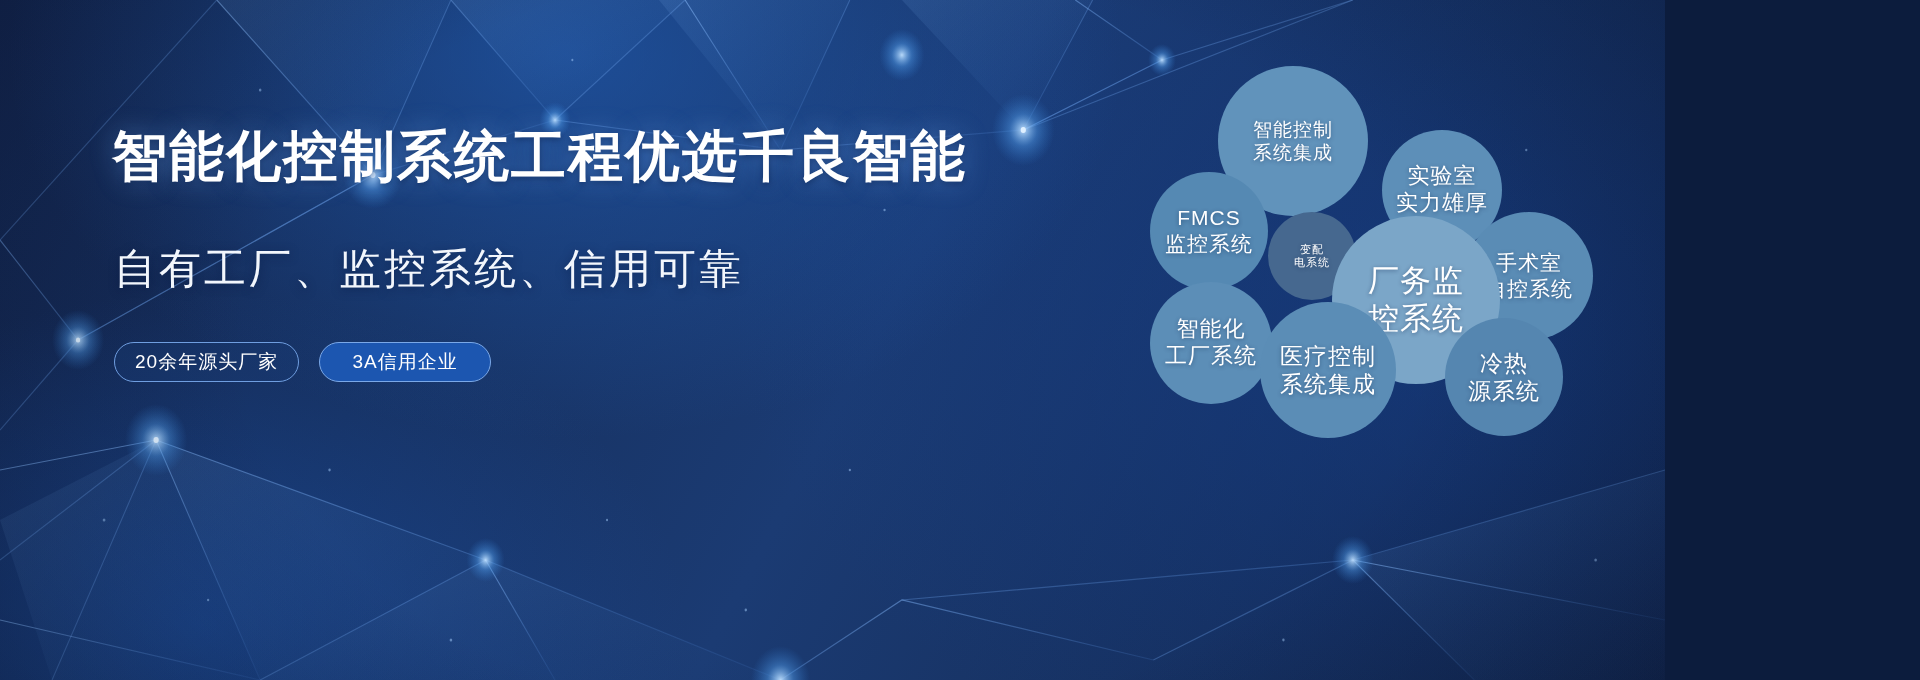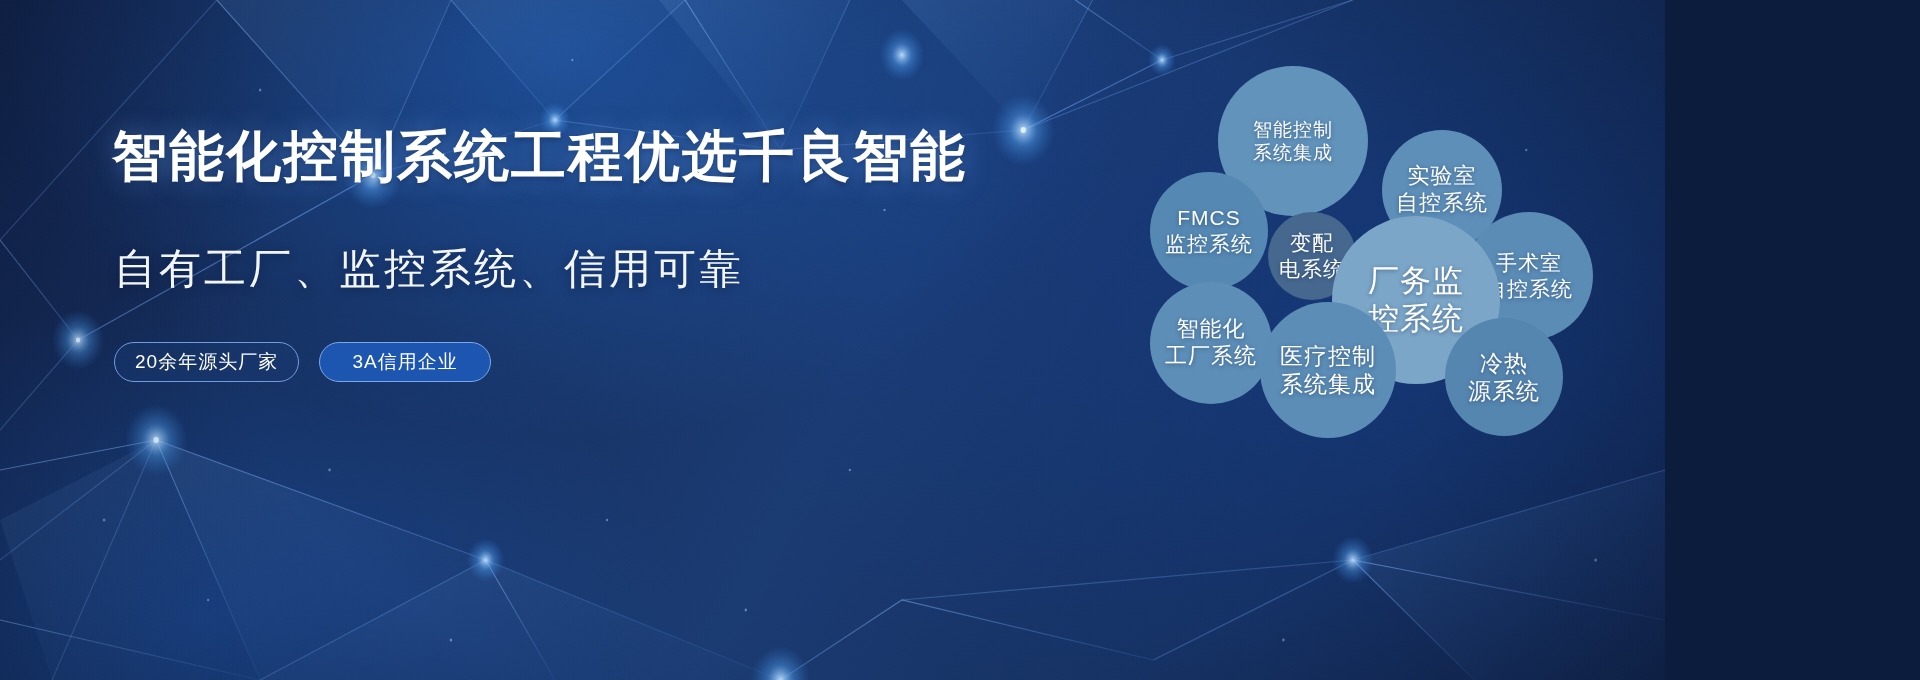--- a/index.html
+++ b/index.html
@@ -228,26 +228,26 @@
       <div class="badge filled">
         <span>3A信用企业</span>
       </div>
     </div>
   </div>
 
   <div class="bubbles" id="bubble-cluster">
       <div class="bubble" style="left: 68px; top: 36px; width: 150px; height: 150px; font-size: 19px; background: rgb(97, 147, 187); opacity: 1;"><span>智能控制
 系统集成</span></div>
       <div class="bubble" style="left: 232px; top: 100px; width: 120px; height: 120px; font-size: 22px; background: rgb(93, 143, 184); opacity: 1;"><span>实验室
-自控系统</span></div>
+实力雄厚</span></div>
       <div class="bubble" style="left: 315px; top: 182px; width: 128px; height: 128px; font-size: 21px; background: rgb(90, 140, 181); opacity: 1;"><span>手术室
 自控系统</span></div>
       <div class="bubble" style="left: 0px; top: 142px; width: 118px; height: 118px; font-size: 21px; background: rgb(85, 137, 179); opacity: 1;"><span>FMCS
 监控系统</span></div>
-      <div class="bubble" style="left: 118px; top: 182px; width: 88px; height: 88px; font-size: 21px; background: rgb(70, 104, 143); opacity: 1; justify-content: center;"><span>变配
+      <div class="bubble" style="left: 118px; top: 182px; width: 88px; height: 88px; font-size: 11px; background: rgb(70, 104, 143); opacity: 1; justify-content: center;"><span>变配
 电系统</span></div>
       <div class="bubble" style="left: 182px; top: 186px; width: 168px; height: 168px; font-size: 31px; background: rgb(123, 166, 200); opacity: 1;"><span>厂务监
 控系统</span></div>
       <div class="bubble" style="left: 0px; top: 252px; width: 122px; height: 122px; font-size: 22px; background: rgb(92, 142, 183); opacity: 1;"><span>智能化
 工厂系统</span></div>
       <div class="bubble" style="left: 110px; top: 272px; width: 136px; height: 136px; font-size: 23px; background: rgb(91, 141, 182); opacity: 1;"><span>医疗控制
 系统集成</span></div>
       <div class="bubble" style="left: 295px; top: 288px; width: 118px; height: 118px; font-size: 23px; background: rgb(85, 134, 176); opacity: 1;"><span>冷热
 源系统</span></div>
     </div>

